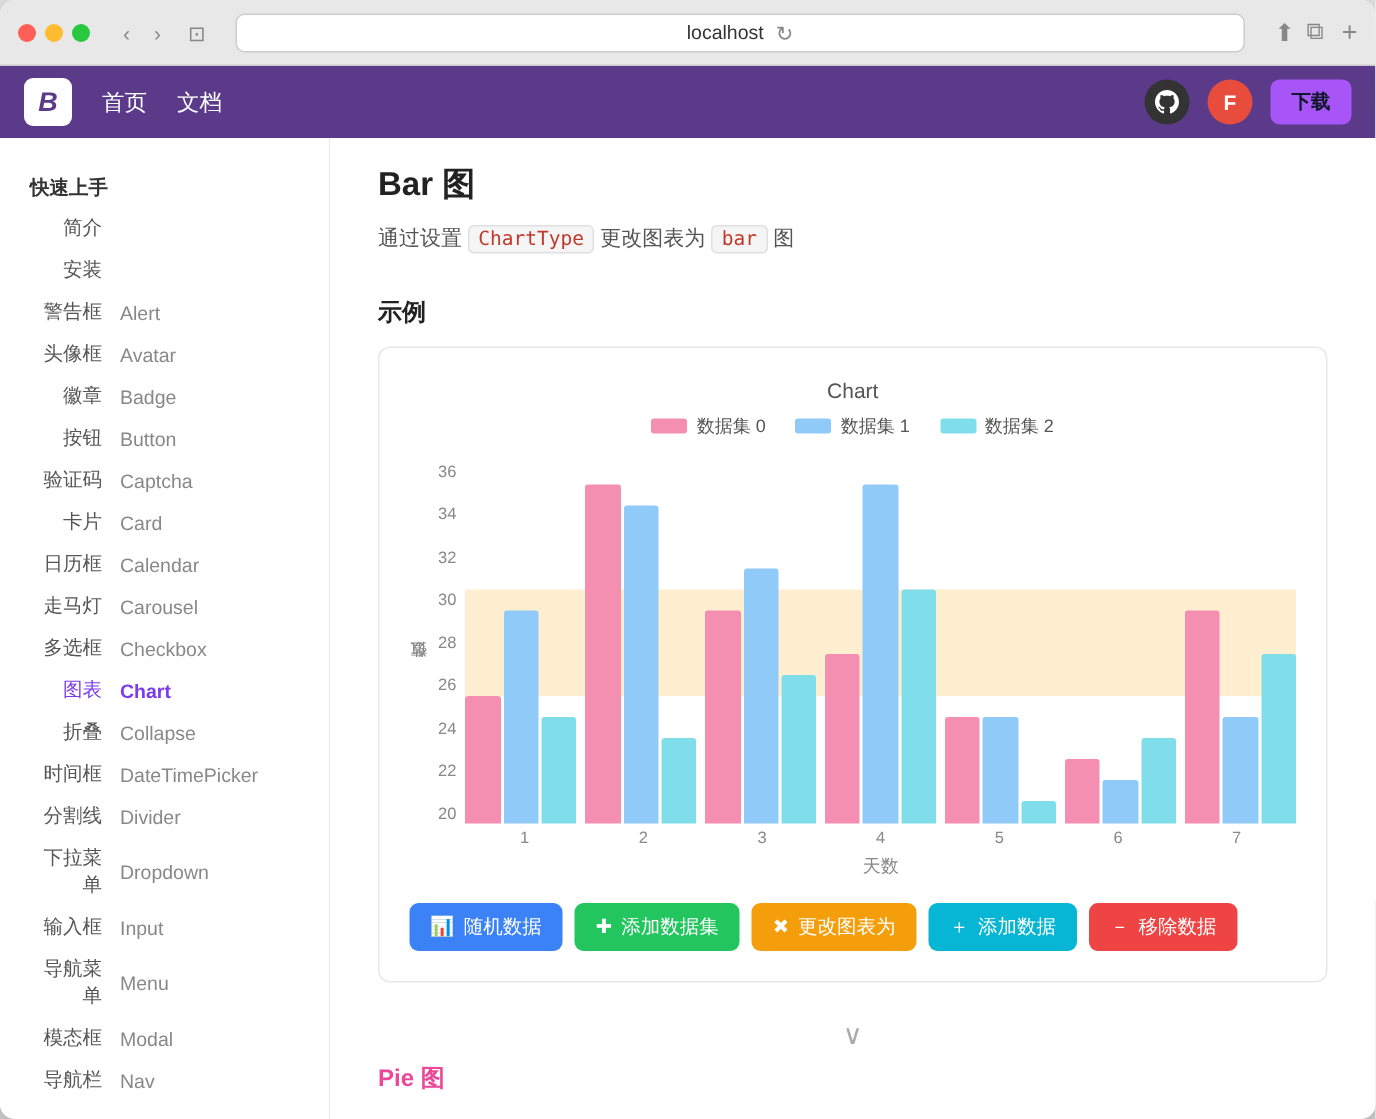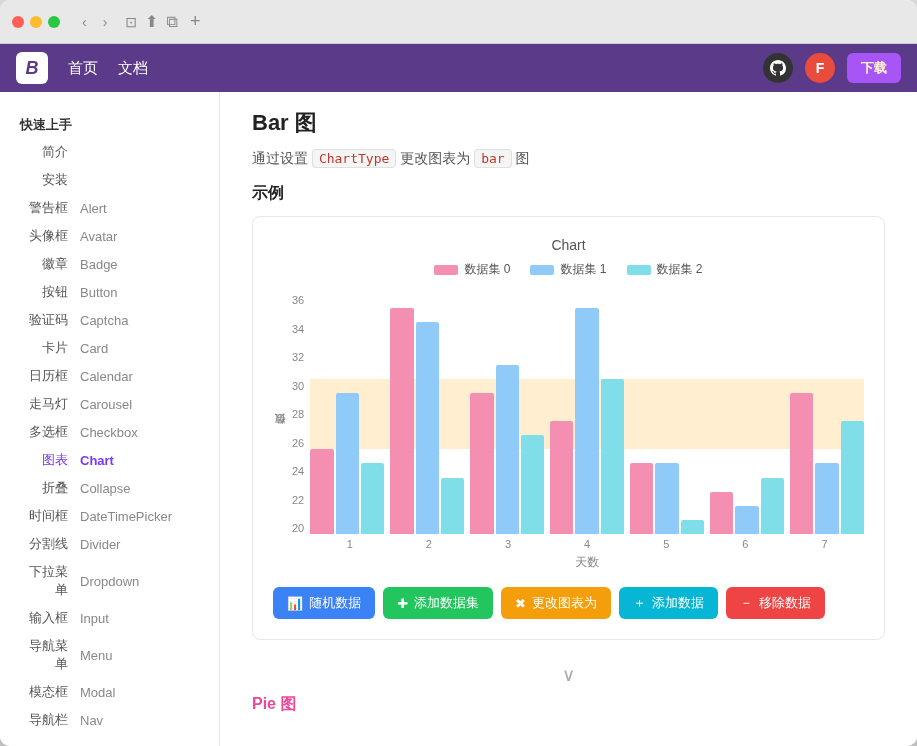--- a/index.html
+++ b/index.html
@@ -22,38 +22,38 @@
     .share-btn, .tab-btn { background: none; border: none; color: #888; font-size: 16px; cursor: pointer; }
     .add-tab { background: none; border: none; color: #888; font-size: 18px; cursor: pointer; margin-left: 4px; }
 
     
     .appbar { background: #5b3a8a; height: 48px; display: flex; align-items: center; padding: 0 16px; gap: 20px; flex-shrink: 0; }
     .brand-logo { width: 32px; height: 32px; background: #fff; border-radius: 6px; display: flex; align-items: center; justify-content: center; font-weight: 900; font-size: 18px; color: #5b3a8a; font-style: italic; }
     .nav-link { color: #fff; font-size: 15px; cursor: pointer; text-decoration: none; }
     .appbar-right { margin-left: auto; display: flex; align-items: center; gap: 12px; }
     .icon-btn-github { width: 30px; height: 30px; border-radius: 50%; background: #333; display: flex; align-items: center; justify-content: center; color: #fff; font-size: 16px; cursor: pointer; }
     .icon-btn-f { width: 30px; height: 30px; border-radius: 50%; background: #e74c3c; display: flex; align-items: center; justify-content: center; color: #fff; font-size: 14px; font-weight: bold; cursor: pointer; }
-    .download-btn { background: #a855f7; color: #fef9c3; border: none; border-radius: 6px; padding: 6px 14px; font-size: 13px; font-weight: 600; cursor: pointer; }
+    .download-btn { background: #a855f7; color: #0f172a; border: none; border-radius: 6px; padding: 6px 14px; font-size: 13px; font-weight: 600; cursor: pointer; }
 
     
     .main { display: flex; flex: 1; overflow: hidden; }
 
     
     .sidebar { width: 220px; padding: 16px 0; overflow-y: auto; border-right: 1px solid #e8e8e8; flex-shrink: 0; background: #fff; }
     .sidebar-section-title { font-size: 13px; font-weight: 700; color: #333; padding: 8px 20px 4px; }
     .sidebar-item { display: flex; align-items: center; padding: 5px 20px; cursor: pointer; font-size: 13px; color: #555; gap: 12px; }
     .sidebar-item.active { color: #7c3aed; }
     .sidebar-item-cn { width: 48px; text-align: right; }
     .sidebar-item-en { color: #888; }
     .sidebar-item.active .sidebar-item-en { color: #7c3aed; font-weight: 600; }
 
     
     .content { flex: 1; overflow-y: auto; padding: 16px 32px; background: #fff; }
     .page-title { font-size: 22px; font-weight: 700; color: #222; margin-bottom: 10px; }
-    .description { font-size: 14px; color: #555; margin-bottom: 14px; line-height: 1.5; }
+    .description { font-size: 14px; color: #555; margin-bottom: 28px; line-height: 1.5; }
     .code-inline { background: #f5f5f5; border: 1px solid #e0e0e0; border-radius: 4px; padding: 1px 6px; font-family: monospace; font-size: 13px; color: #c0392b; }
     .section-label { font-size: 16px; font-weight: 700; color: #222; margin-bottom: 12px; }
 
     
     .demo-box { border: 1px solid #e8e8e8; border-radius: 8px; padding: 20px; margin-bottom: 24px; }
 
     
     .chart-container { background: #fff; }
     .chart-title { text-align: center; font-size: 14px; color: #555; margin-bottom: 8px; }
     .chart-legend { display: flex; justify-content: center; gap: 20px; margin-bottom: 16px; }
@@ -103,20 +103,24 @@
     <div class="traffic-lights">
       <div class="tl tl-red"></div>
       <div class="tl tl-yellow"></div>
       <div class="tl tl-green"></div>
     </div>
     <div class="nav-arrows">
       <button class="nav-btn">‹</button>
       <button class="nav-btn">›</button>
     </div>
     <button class="window-btn">⊡</button>
+    <div class="url-bar">
+      <span>localhost</span>
+      <button class="reload-btn">↻</button>
+    </div>
     <button class="share-btn">⬆</button>
     <button class="tab-btn">⧉</button>
     <button class="add-tab">+</button>
   </div>
 
   <div class="appbar">
     <div class="brand-logo">B</div>
     <a class="nav-link">首页</a>
     <a class="nav-link">文档</a>
     <div class="appbar-right">

